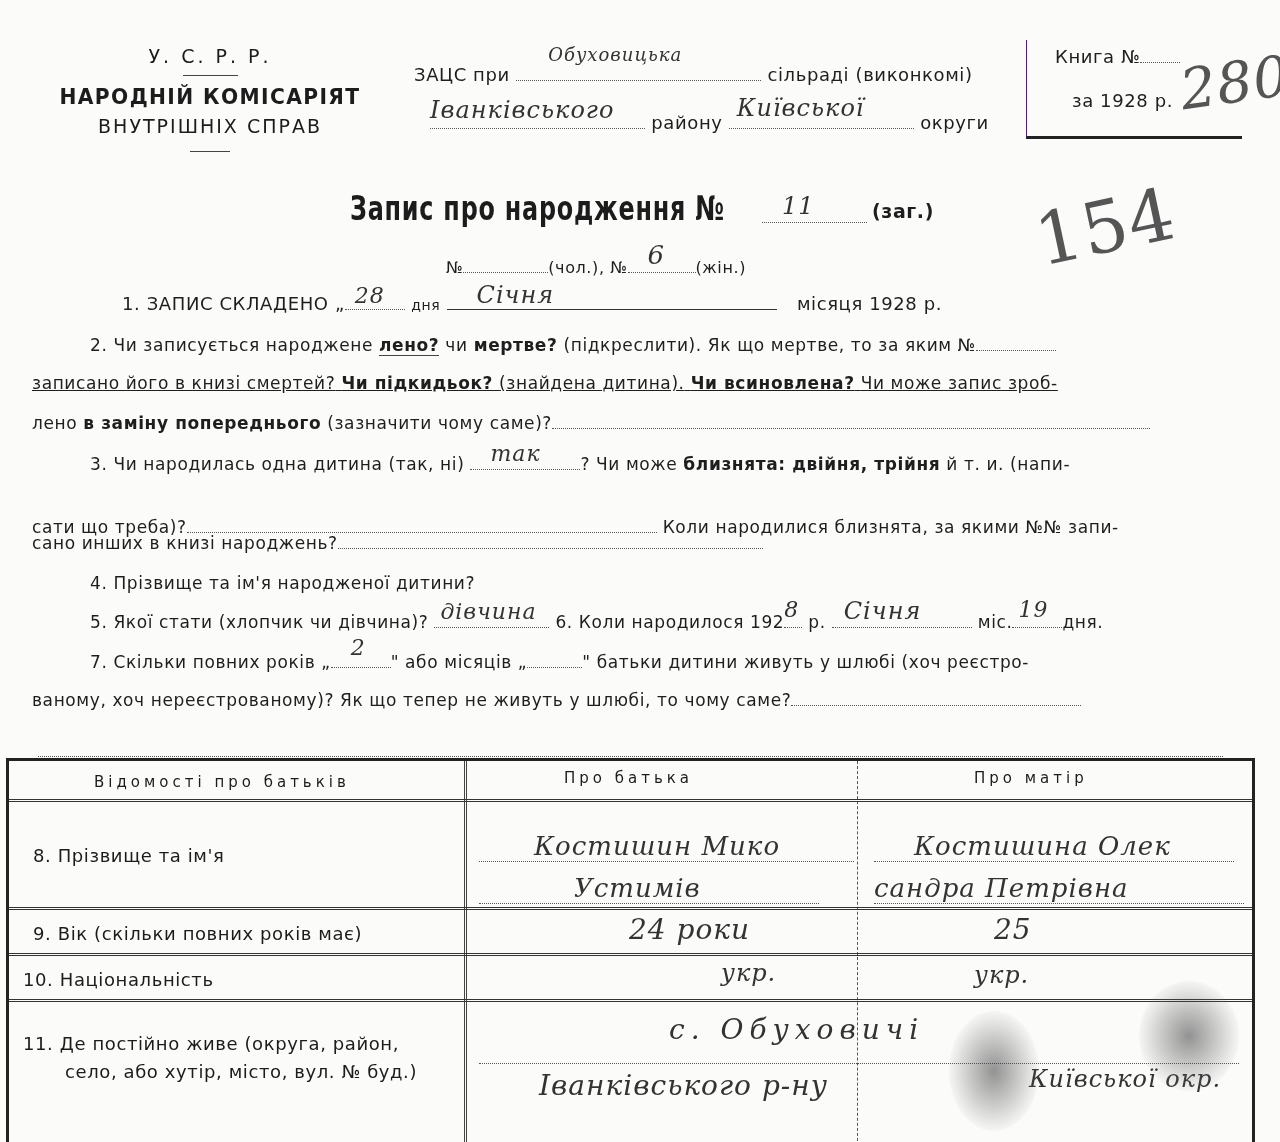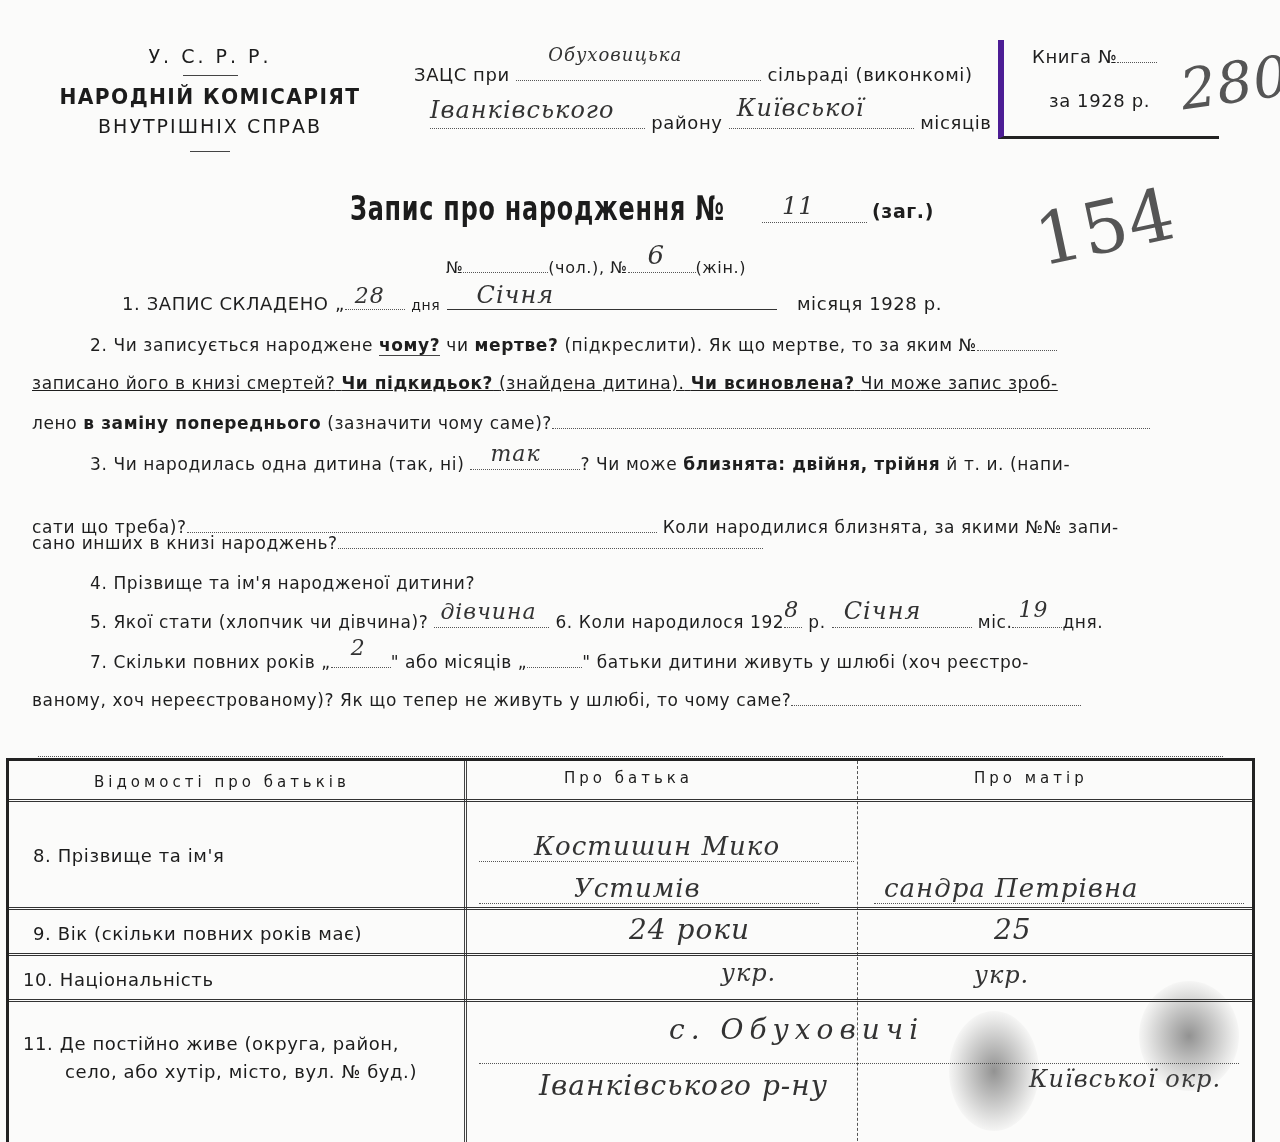--- a/index.html
+++ b/index.html
@@ -15,21 +15,21 @@
   .solidline { border-bottom:1.5px solid #333; display:inline-block; }
 
   
   #hdr-left { left:40px; top:45px; width:340px; text-align:center; }
   #hdr-left .l1 { font-size:19px; letter-spacing:3px; }
   #hdr-left .rule { width:55px; height:1px; background:#444; margin:8px auto 8px; }
   #hdr-left .l2 { font-size:22px; font-weight:bold; letter-spacing:1.5px; font-family:"DejaVu Sans", sans-serif; transform:scaleX(0.92); }
   #hdr-left .l3 { font-size:19px; letter-spacing:2px; margin-top:6px; }
 
   
-  #book-box { left:998px; top:40px; width:215px; height:96px; border-left:6px solid #4c1d95; border-bottom:3px solid #222; }
+  #book-box { left:1026px; top:40px; width:215px; height:96px; border-left:1px solid #4c1d95; border-bottom:3px solid #222; }
 
   
   #title { left:350px; top:188px; font-family:"DejaVu Sans Condensed","DejaVu Sans", sans-serif; font-weight:bold; font-size:34px; transform:scaleX(0.78); transform-origin:left; letter-spacing:1px; }
 
   
   #parents-table { position:absolute; left:6px; top:758px; width:1243px; border:3px solid #222; border-bottom:none; height:390px; }
   .trow { position:absolute; left:0; width:1243px; border-top:3px double #333; }
   .vline { position:absolute; top:0; bottom:0; width:0; border-left:3px double #444; }
   .cell-label { position:absolute; font-size:18px; letter-spacing:0.6px; }
   .hdr-cell { position:absolute; font-size:15px; letter-spacing:4px; }
@@ -54,21 +54,21 @@
   <span>сільраді (виконкомі)</span>
 </div>
 <div class="abs print" style="left:430px; top:110px; font-size:18px;">
   <span class="dots" style="width:215px; position:relative; height:18px;">
     <span class="hand abs" style="left:0; top:-14px; font-size:24px;">Іванківського</span>
   </span>
   <span>району</span>
   <span class="dots" style="width:185px; position:relative; height:18px;">
     <span class="hand abs" style="left:8px; top:-16px; font-size:24px;">Київської</span>
   </span>
-  <span>місяців</span>
+  <span>округи</span>
 </div>
 
 <div id="book-box" class="abs">
   <div class="abs print" style="left:28px; top:6px; font-size:18px;">
     <span>Книга №</span><span class="dots" style="width:40px;"></span>
   </div>
   <div class="abs print" style="left:45px; top:50px; font-size:18px;">за 1928 р.</div>
 </div>
 <div class="abs hand" style="left:1180px; top:50px; font-size:56px; transform:rotate(-8deg); color:#555;">280</div>
 
@@ -90,21 +90,21 @@
 <div class="abs print" style="left:90px; top:293px; font-size:18px;margin-left:32px;">
   <span>1. ЗАПИС СКЛАДЕНО</span>
   <span>„</span><span class="dots" style="width:60px; position:relative; height:16px;"><span class="hand abs" style="left:10px; top:-10px;">28</span></span>
   <span style="font-size:14px;">дня</span>
   <span class="solidline" style="width:330px; position:relative; height:16px;"><span class="hand abs" style="left:30px; top:-12px; font-size:24px;">Січня</span></span>
   <span style="margin-left:14px;">місяця 1928 р.</span>
 </div>
 
 <div class="abs print" style="left:90px; top:335px;">
   <span>2. Чи записується народжене</span>
-  <span class="bold" style="border-bottom:1.5px solid #444;">чому?</span>
+  <span class="bold" style="border-bottom:1.5px solid #444;">лено?</span>
   <span>чи</span>
   <span class="bold">мертве?</span>
   <span>(підкреслити). Як що мертве, то за яким №</span><span class="dots" style="width:80px;"></span>
 </div>
 <div class="abs print" style="left:32px; top:373px;text-decoration:underline;">
   <span>записано його в книзі смертей?</span>
   <span class="bold">Чи підкидьок?</span>
   <span>(знайдена дитина).</span>
   <span class="bold">Чи всиновлена?</span>
   <span>Чи може запис зроб-</span>
@@ -161,22 +161,25 @@
   <div class="hdr-cell" style="left:965px; top:8px;">Про матір</div>
 
   <div class="trow" style="top:38px;"></div>
   <div class="cell-label" style="left:24px; top:84px;">8. Прізвище та ім'я</div>
   <div class="abs" style="left:470px; top:70px; width:375px; border-bottom:1.5px dotted #555;">
     <span class="hand" style="font-size:26px; margin-left:55px;">Костишин Мико</span>
   </div>
   <div class="abs" style="left:470px; top:112px; width:340px; border-bottom:1.5px dotted #555;">
     <span class="hand" style="font-size:26px; margin-left:95px;">Устимів</span>
   </div>
+  <div class="abs" style="left:865px; top:70px; width:360px; border-bottom:1.5px dotted #555;">
+    <span class="hand" style="font-size:26px; margin-left:40px;">Костишина Олек</span>
+  </div>
   <div class="abs" style="left:865px; top:112px; width:370px; border-bottom:1.5px dotted #555;">
-    <span class="hand" style="font-size:26px; margin-left:10px;">сандра Петрівна</span>
+    <span class="hand" style="font-size:26px; ">сандра Петрівна</span>
   </div>
 
   <div class="trow" style="top:146px;"></div>
   <div class="cell-label" style="left:24px; top:162px;">9. Вік (скільки повних років має)</div>
   <div class="abs hand" style="left:620px; top:152px; font-size:28px;">24 роки</div>
   <div class="abs hand" style="left:985px; top:152px; font-size:28px;">25</div>
 
   <div class="trow" style="top:192px;"></div>
   <div class="cell-label" style="left:14px; top:208px;">10. Національність</div>
   <div class="abs hand" style="left:712px; top:198px; font-size:24px;">укр.</div>

